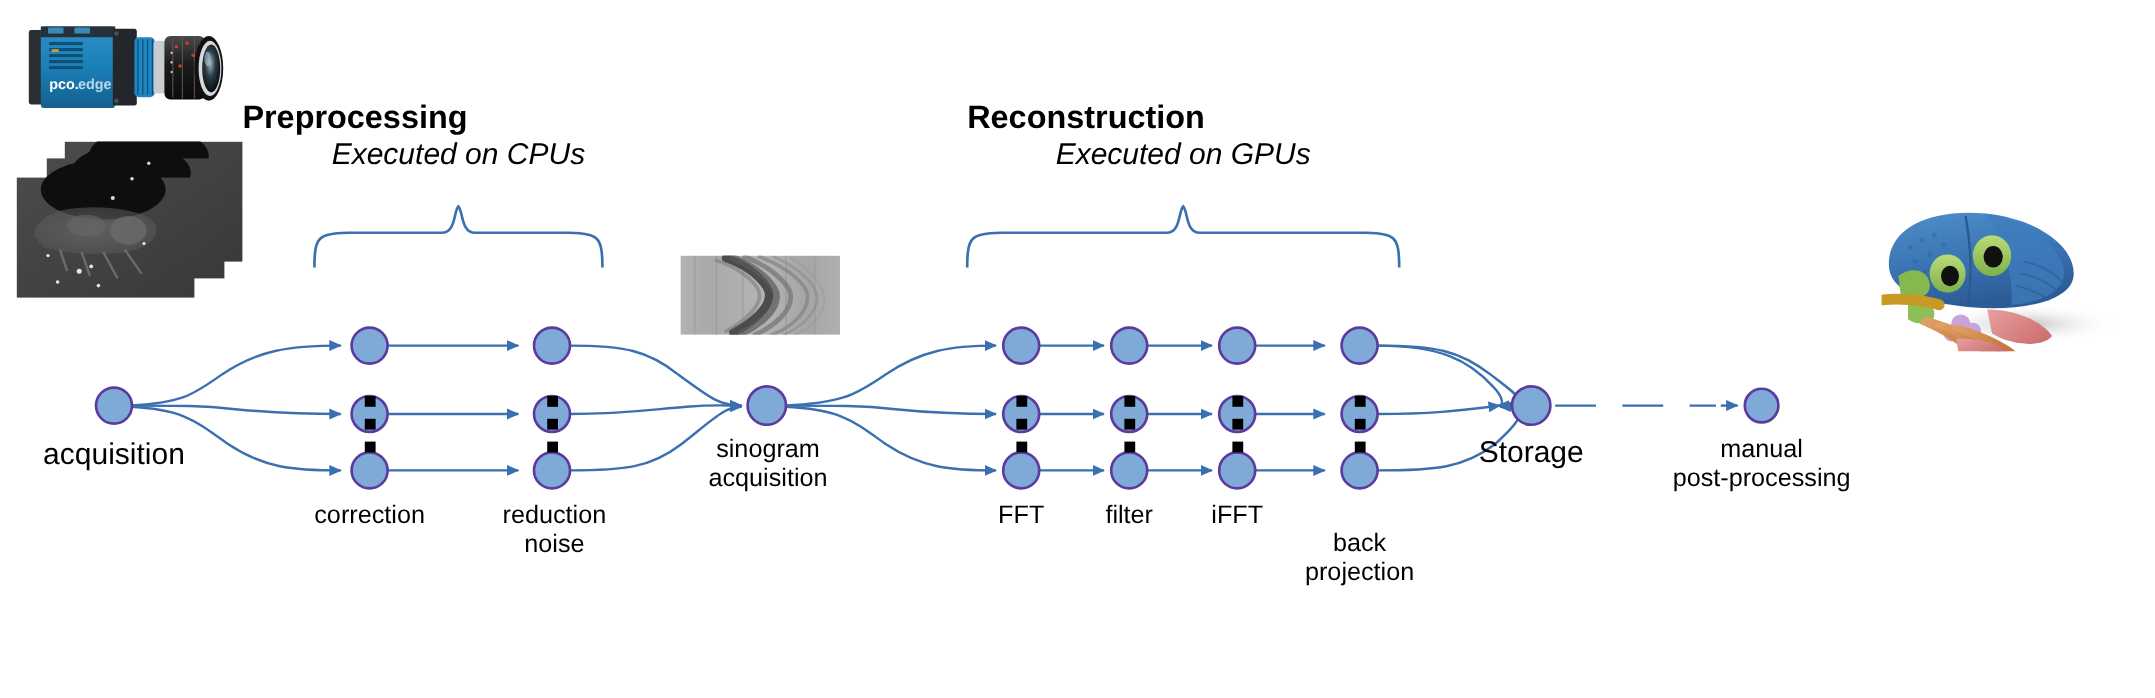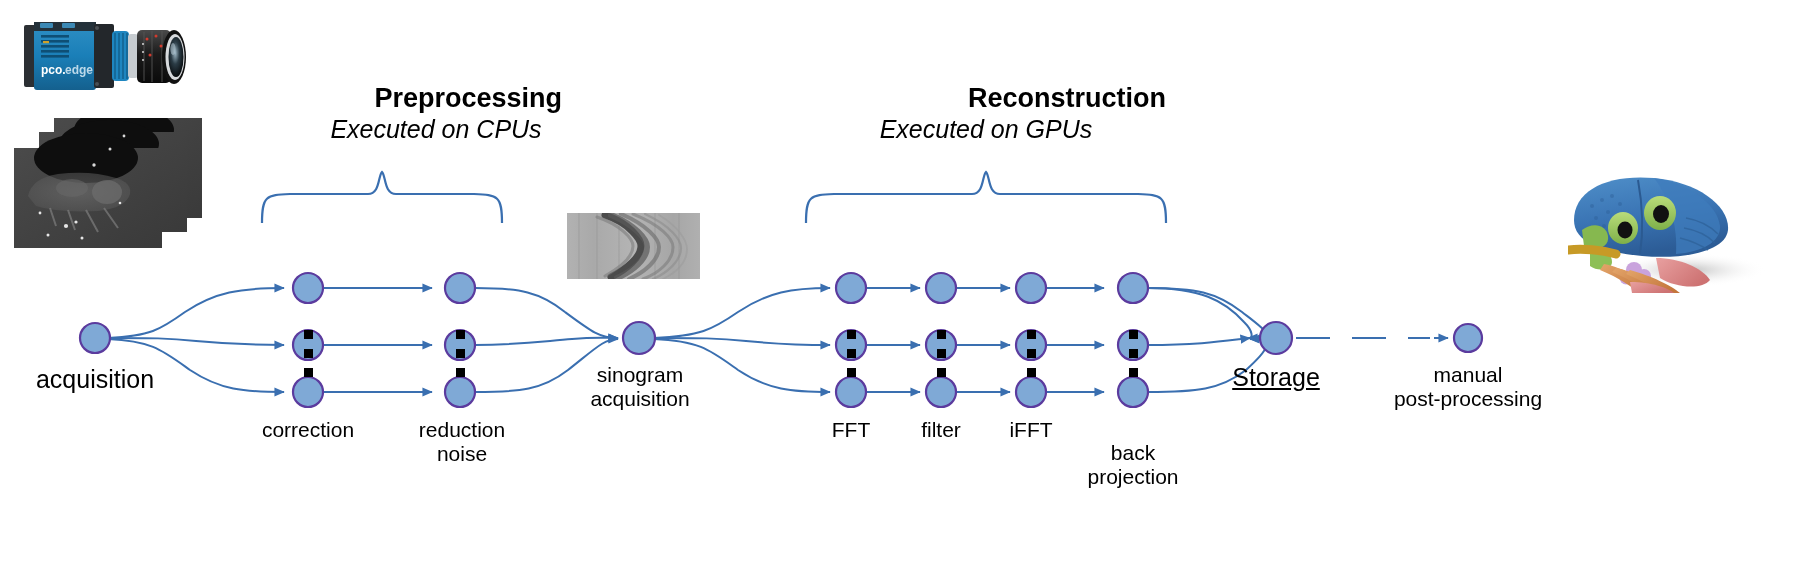--- a/index.html
+++ b/index.html
@@ -1,21 +1,21 @@
 <!DOCTYPE html>
 <html><head>
 <meta charset="utf-8">
 <style>
   html,body{margin:0;padding:0;background:#ffffff;}
   body{width:1796px;height:582px;position:relative;overflow:hidden;
        font-family:"Liberation Sans",sans-serif;color:#000;}
   #stage{position:absolute;left:0;top:0;width:1796px;height:582px;}
   .abs{position:absolute;}
   svg.layer{position:absolute;left:0;top:0;width:1796px;height:582px;pointer-events:none;}
-  .hdr-title{font-weight:bold;font-size:27px;letter-spacing:0px;text-align:right;white-space:nowrap;}
+  .hdr-title{font-weight:bold;font-size:27px;letter-spacing:0px;text-align:left;white-space:nowrap;}
   .hdr-sub{font-style:italic;font-size:25px;text-align:center;white-space:nowrap;}
   .lbl{font-size:25px;text-align:center;white-space:nowrap;line-height:1.15;}
   .lbl2{font-size:21px;text-align:center;line-height:1.15;}
   .ell{position:absolute;width:9px;}
   .ell i{display:block;width:9px;height:9px;background:#000;margin-bottom:10px;}
   .ell i:last-child{margin-bottom:0;}
   .photo{position:absolute;}
 </style>
 </head>
 <body>
@@ -353,33 +353,33 @@
       <i></i>
       <i></i>
     </div>
   <div class="ell" style="left:1129px;top:330px;">
       <i></i>
       <i></i>
       <i></i>
     </div>
 
   <div class="abs hdr-title" style="left:202px;top:83px;width:360px;">Preprocessing</div>
-  <div class="abs hdr-sub" style="left:220px;top:115px;width:360px;padding-left:36px;">Executed on CPUs</div>
+  <div class="abs hdr-sub" style="left:202px;top:115px;width:360px;">Executed on CPUs</div>
 
   <div class="abs hdr-title" style="left:806px;top:83px;width:360px;">Reconstruction</div>
   <div class="abs hdr-sub" style="left:806px;top:115px;width:360px;">Executed on GPUs</div>
 
   <div class="abs lbl" style="left:-5px;top:365px;width:200px;">acquisition</div>
 
   <div class="abs lbl2" style="left:540px;top:363px;width:200px;">
     <div>sinogram</div>
     <div>acquisition</div>
   </div>
 
-  <div class="abs lbl" style="left:1186px;top:363px;width:180px;text-decoration:underline;">Storage</div>
+  <div class="abs lbl" style="left:1186px;top:363px;width:180px;">Storage</div>
 
   <div class="abs lbl2" style="left:1348px;top:363px;width:240px;">
     <div>manual</div>
     <div>post-processing</div>
   </div>
 
   <div class="abs lbl2" style="left:218px;top:418px;width:180px;">
     <div>correction</div>
   </div>
 

